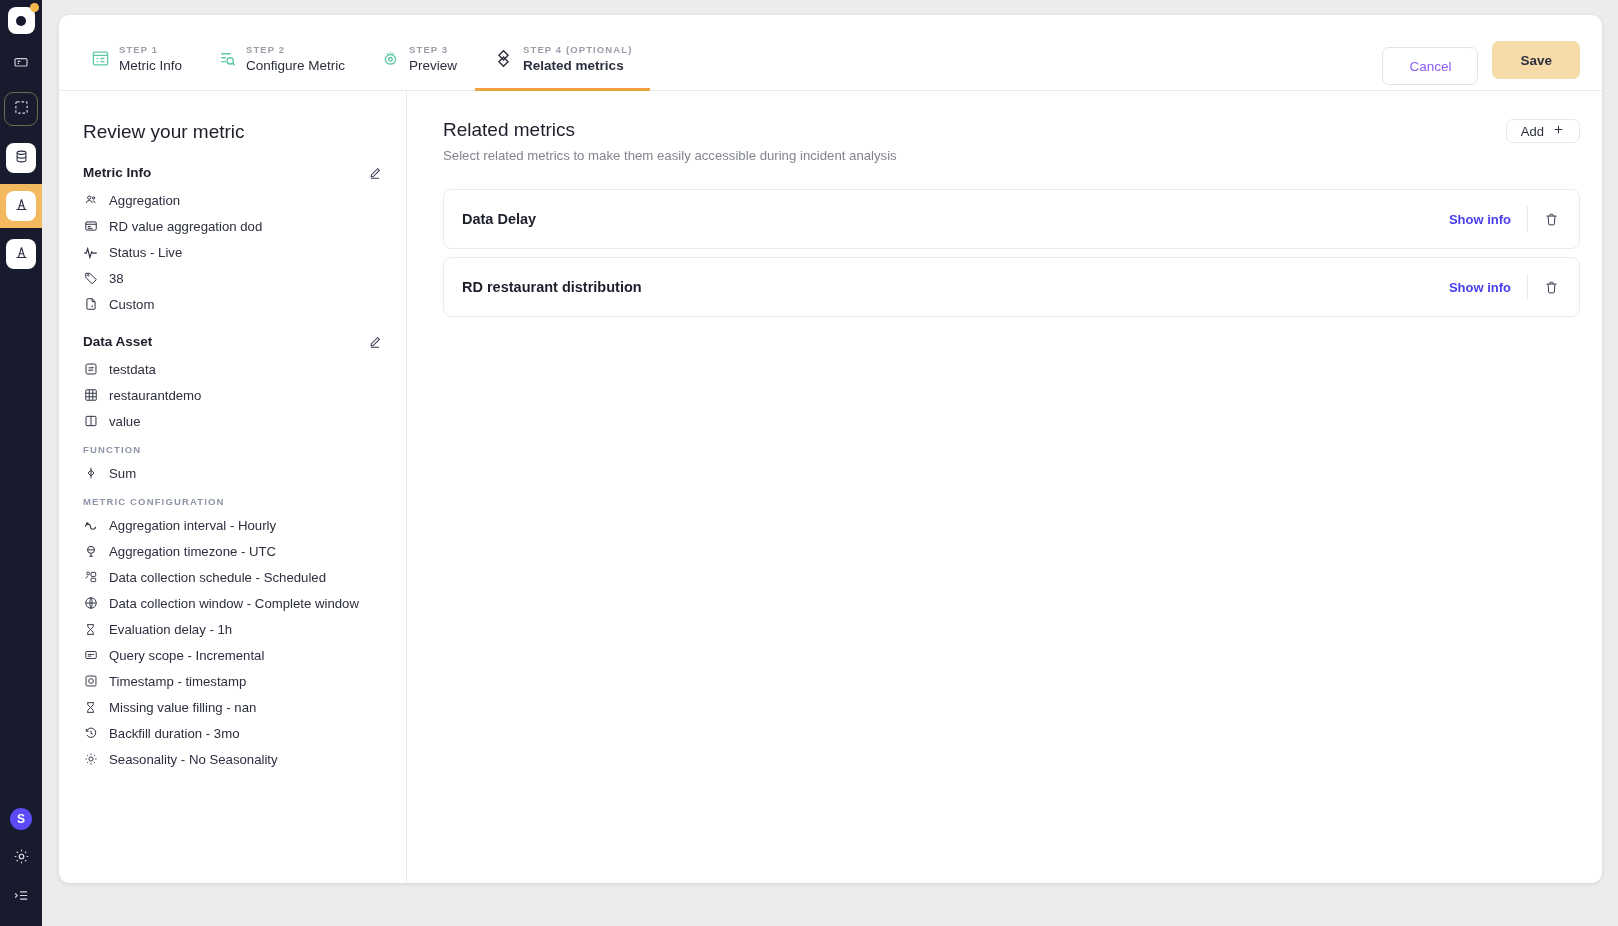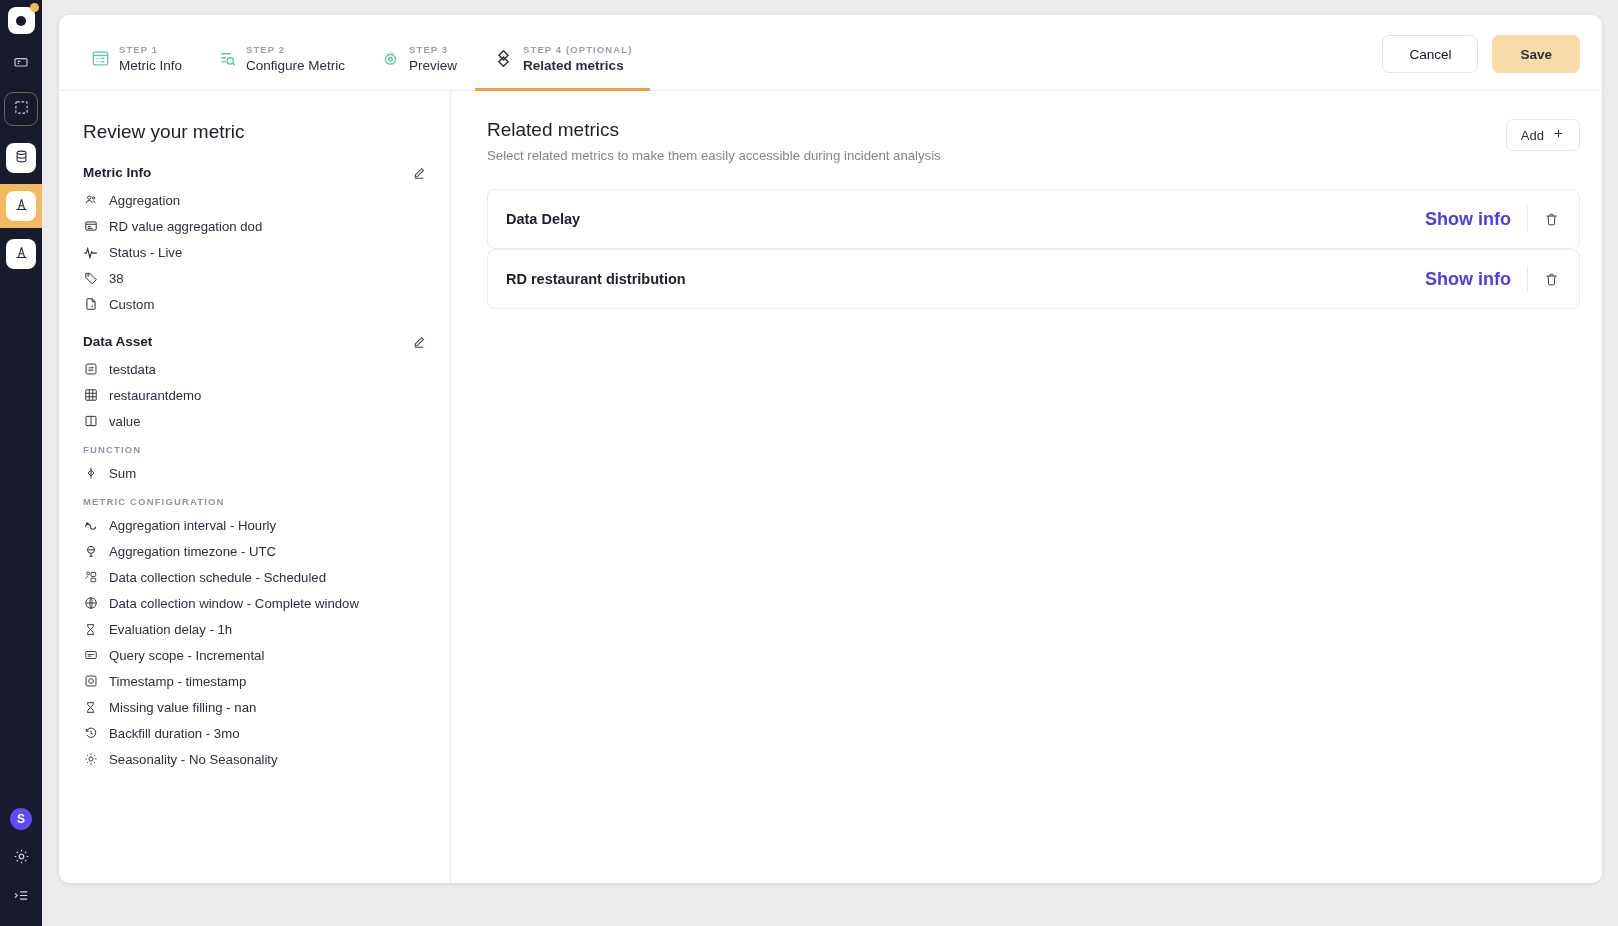--- a/index.html
+++ b/index.html
@@ -83,33 +83,33 @@
   .step.active .slabel { font-weight: bold; }
   .step.active::after {
     content: ""; position: absolute; left: 0; right: 0; bottom: 0;
     height: 3px; background: #f0a33c;
   }
   .header-actions {
     position: absolute; right: 22px; top: 20px; display: flex; gap: 14px; align-items: center;
   }
   .btn-cancel {
     height: 38px; padding: 0 26px; border-radius: 7px;
-    border: 1px solid #e2e2e8; background: #fff; color: #0f172a;
-    font-size: 13.5px; font-family: inherit; cursor: pointer;
+    border: 1px solid #e2e2e8; background: #fff; color: #8b5cf6;
+    font-size: 13.5px; font-family: inherit; cursor: pointer; margin-top: 12px;
   }
   .btn-save {
     height: 38px; padding: 0 28px; border-radius: 7px; border: none;
     background: #f7dcaa; color: #2c2f3e; font-size: 13.5px;
     font-weight: bold; font-family: inherit; cursor: pointer;
   }
 
   
   .body { display: flex; height: 792px; }
   .left-pane {
-    width: 392px; border-right: 1px solid #ebebee; padding: 30px 24px 0 24px;
+    width: 348px; border-right: 1px solid #ebebee; padding: 30px 24px 0 24px;
     overflow: hidden;
   }
   .right-pane { flex: 1 1 auto; padding: 28px 22px 0 36px; }
 
   
   .review-title { font-size: 19px; color: #1d1f2b; margin-bottom: 22px; }
   .sec-head {
     display: flex; align-items: center; justify-content: space-between;
     margin-bottom: 7px;
   }
@@ -124,34 +124,34 @@
     font-size: 9.5px; letter-spacing: 1.15px; font-weight: bold;
     color: #8f95a8; text-transform: uppercase; margin: 10px 0 5px 0;
   }
   .sec-gap { height: 17px; }
 
   
   .rp-head { display: flex; align-items: flex-start; justify-content: space-between; }
   .rp-title { font-size: 19px; color: #1d1f2b; }
   .rp-sub { font-size: 13.2px; color: #82858f; margin-top: 7px; }
   .btn-add {
-    height: 32px; padding: 0 14px; border-radius: 7px;
+    height: 24px; padding: 0 14px; border-radius: 7px;
     border: 1px solid #e6e6ec; background: #fff; color: #2c2f3e;
     font-size: 13px; font-family: inherit; cursor: pointer;
     display: flex; align-items: center; gap: 8px;
   }
-  .cards { margin-top: 26px; display: flex; flex-direction: column; }
+  .cards { margin-top: 26px; display: flex; flex-direction: column; gap: 8px; }
   .card {
     border: 1px solid #ebebee; border-radius: 8px; height: 60px;
     display: flex; align-items: center; justify-content: space-between;
     padding: 0 20px 0 18px; background: #fff;
   }
   .card-title { font-size: 14.5px; font-weight: bold; color: #1d1f2b; }
   .card-actions { display: flex; align-items: center; gap: 16px; }
-  .show-info { color: #4b3df0; font-size: 18px; font-weight: bold; cursor: pointer; }
+  .show-info { color: #4b3df0; font-size: 13px; font-weight: bold; cursor: pointer; }
   .divider-v { width: 1px; height: 26px; background: #e9e9ef; }
   .trash { color: #3a3d50; display: flex; cursor: pointer; }
 </style>
 </head>
 <body>
 
 <div id="root">
 
   <div class="rail">
     <div class="rail-logo">

